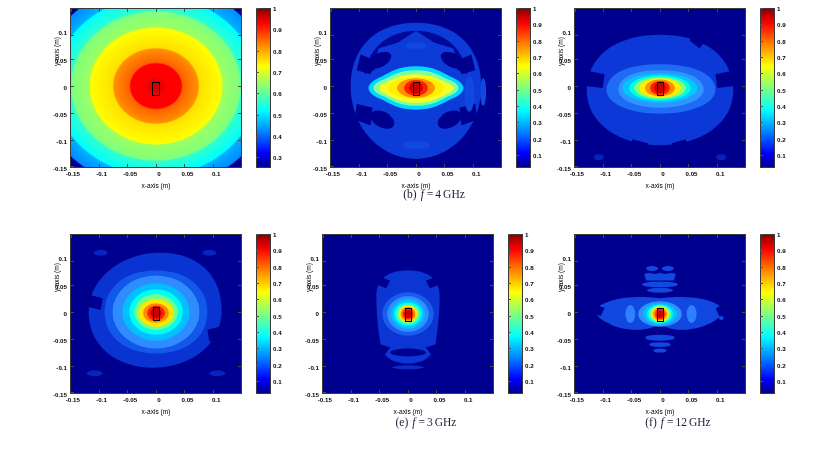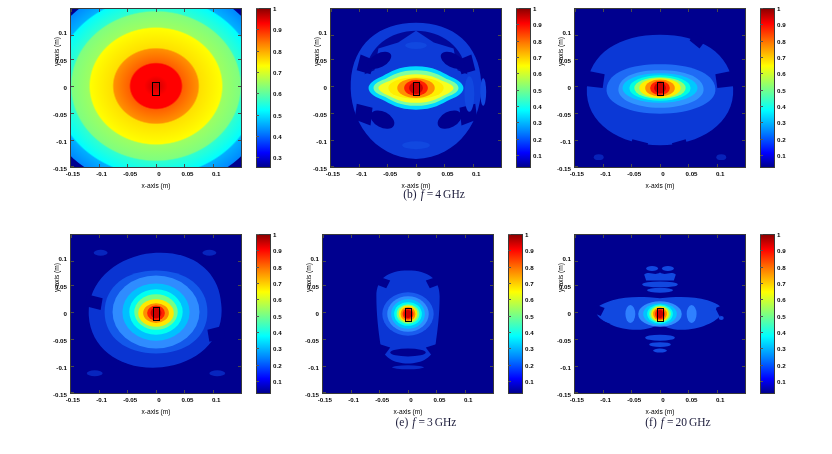--- a/index.html
+++ b/index.html
@@ -683,21 +683,21 @@
         <span style="top: 114.286px;">0.3</span>
         <span style="top: 97.9592px;">0.4</span>
         <span style="top: 81.6327px;">0.5</span>
         <span style="top: 65.3061px;">0.6</span>
         <span style="top: 48.9796px;">0.7</span>
         <span style="top: 32.6531px;">0.8</span>
         <span style="top: 16.3265px;">0.9</span>
         <span style="top: 0px;">1</span>
       </div>
     <div class="caption" style="top:188px;">
-      <span class="lbl">(f)</span><span class="fsym">f</span><span class="eq">=</span><span>20</span><span class="unit">GHz</span>
+      <span class="lbl">(f)</span><span class="fsym">f</span><span class="eq">=</span><span>12</span><span class="unit">GHz</span>
     </div>
   <div class="cbar-tick" style="top: 152.939px;"></div>
       <div class="cbar-tick" style="top: 136.612px;"></div>
       <div class="cbar-tick" style="top: 120.286px;"></div>
       <div class="cbar-tick" style="top: 103.959px;"></div>
       <div class="cbar-tick" style="top: 87.6327px;"></div>
       <div class="cbar-tick" style="top: 71.3061px;"></div>
       <div class="cbar-tick" style="top: 54.9796px;"></div>
       <div class="cbar-tick" style="top: 38.6531px;"></div>
       <div class="cbar-tick" style="top: 22.3265px;"></div>

